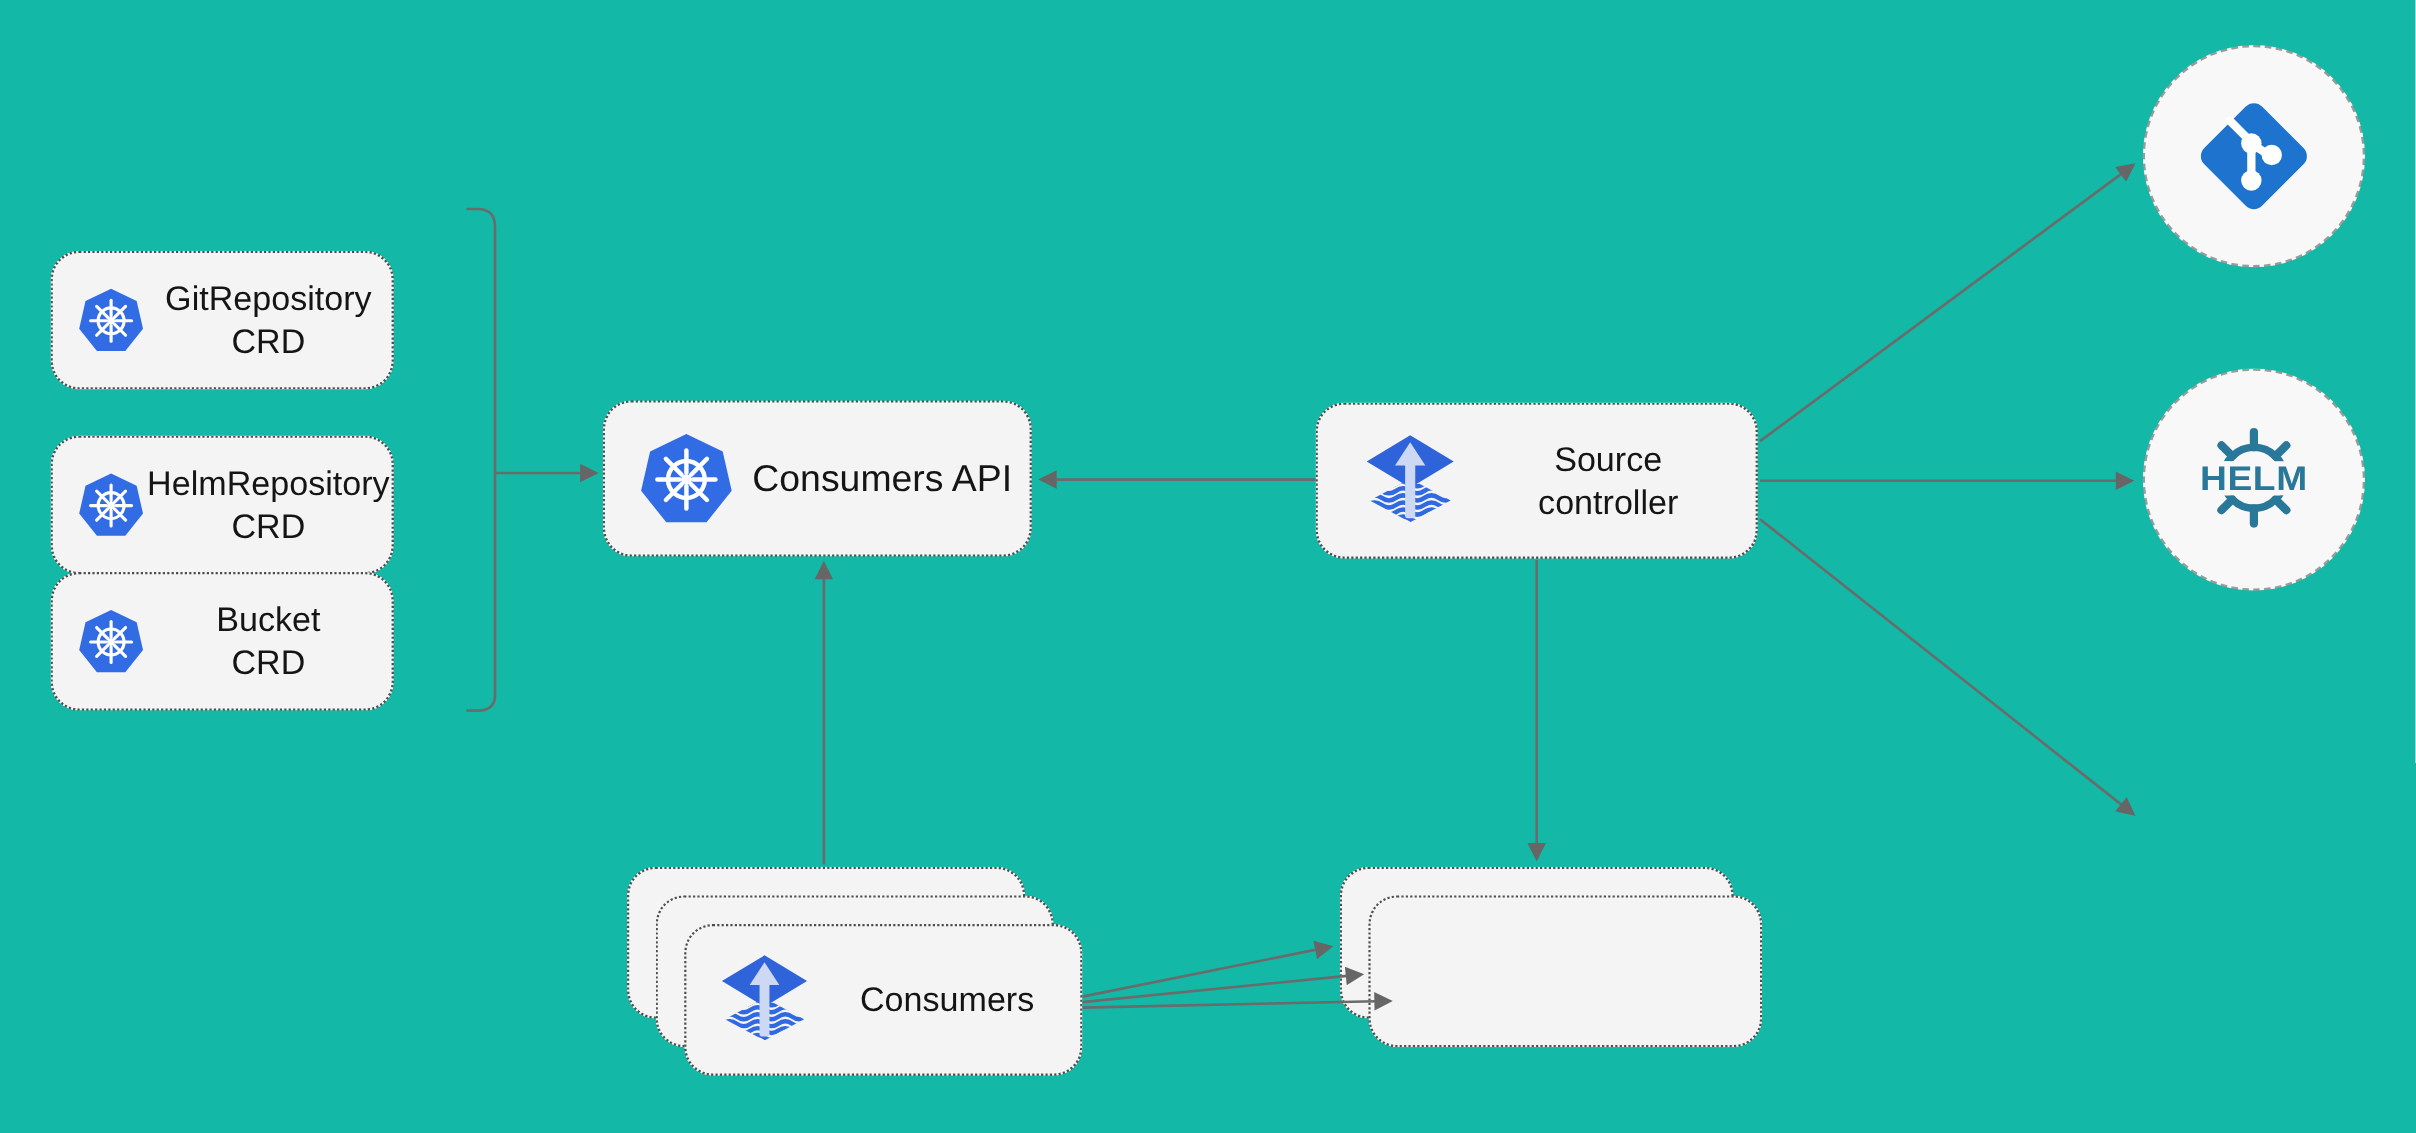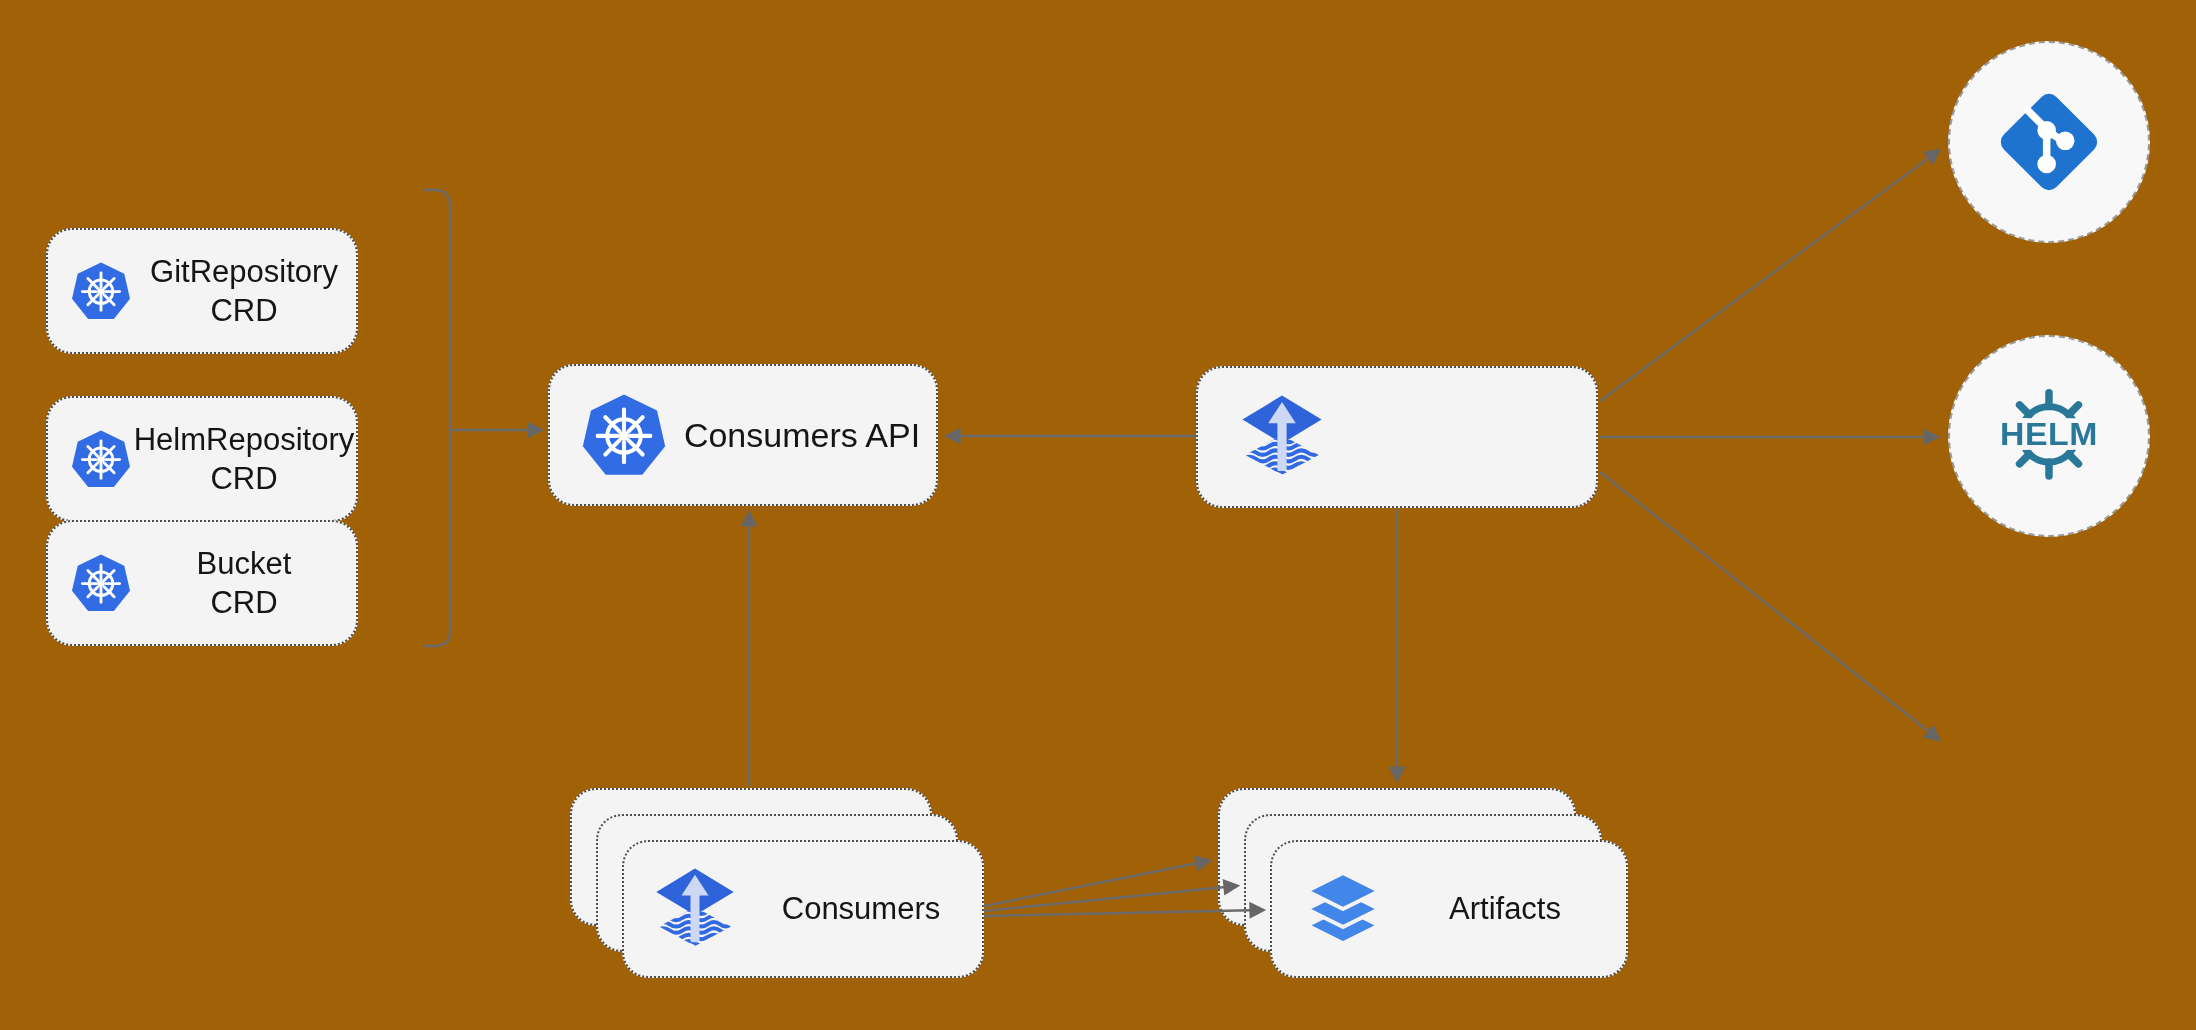--- a/index.html
+++ b/index.html
@@ -1,16 +1,16 @@
 <!DOCTYPE html>
 <html><head>
 <meta charset="utf-8">
 <style>
   html,body{margin:0;padding:0;background:#ffffff;}
-  .canvas{position:relative;width:2196px;height:1030px;background:#a16207;overflow:hidden;
+  .canvas{position:relative;width:2196px;height:1030px;background:#14b8a6;overflow:hidden;
           font-family:"Liberation Sans",sans-serif;}
   .wires{position:absolute;left:0;top:0;width:2196px;height:1030px;pointer-events:none;z-index:30;}
   .node{position:absolute;background:#f4f4f5;border:2px dotted #4e4e4e;border-radius:26px;
         box-sizing:border-box;display:flex;align-items:center;z-index:10;}
   .lbl{flex:1;text-align:center;color:#151515;font-size:31px;line-height:1.26;font-weight:400;}
   .lbl.big{font-size:34px;}
   .icon{display:flex;align-items:flex-start;justify-content:center;flex:0 0 auto;}
   .stack{position:absolute;z-index:10;}
   .stack .node{position:absolute;}
   .endpoint{position:absolute;width:202px;height:202px;border-radius:50%;
@@ -105,54 +105,44 @@
       <div>Consumers API</div>
     </div>
   </div>
 
   <div class="node" style="left:1196px;top:366px;width:402px;height:142px">
     <span class="icon" style="margin-left:38px">
         <svg width="92" height="92">
           <use href="#sym-flux"></use>
         </svg>
       </span>
+    <div class="lbl">
+      <div>Source</div>
+      <div>controller</div>
+    </div>
   </div>
 
   <div class="stack" style="left:570px;top:788px;width:414px;height:190px">
     <div class="node" style="left:0;top:0;width:362px;height:138px"></div>
     <div class="node" style="left:26px;top:26px;width:362px;height:138px"></div>
     <div class="node" style="left:52px;top:52px;width:362px;height:138px">
       <span class="icon" style="margin-left:26px">
           <svg width="90" height="90">
             <use href="#sym-flux"></use>
           </svg>
         </span>
       <div class="lbl">
         <div>Consumers</div>
       </div>
     </div>
   </div>
 
   <div class="stack" style="left:1218px;top:788px;width:410px;height:190px">
     <div class="node" style="left:0;top:0;width:358px;height:138px"></div>
     <div class="node" style="left:26px;top:26px;width:358px;height:138px"></div>
-    <div class="node" style="left:52px;top:52px;width:358px;height:138px">
-      <span class="icon" style="margin-left:30px">
-        <svg width="82" height="82" viewBox="0 0 100 100">
-          <g fill="#4186e8" stroke="#f4f4f5" stroke-width="5" stroke-linejoin="round">
-            <polygon points="50,48 94,70 50,92 6,70"></polygon>
-            <polygon points="50,28 94,50 50,72 6,50"></polygon>
-            <polygon points="50,6 94,28 50,50 6,28"></polygon>
-          </g>
-        </svg>
-      </span>
-      <div class="lbl">
-        <div>Artifacts</div>
-      </div>
-    </div>
   </div>
 
   <div class="endpoint" style="left:1948px;top:41px">
     <span class="icon">
       <svg width="116" height="116" viewBox="0 0 100 100">
         <rect x="18" y="18" width="64" height="64" rx="9" fill="#1e73cf" transform="rotate(45 50 50)"></rect>
         <g stroke="#ffffff" stroke-width="6.5" stroke-linecap="round">
           <line x1="31" y1="22" x2="44" y2="35"></line>
           <line x1="51" y1="42" x2="60" y2="48"></line>
           <line x1="48" y1="42" x2="48" y2="66"></line>

